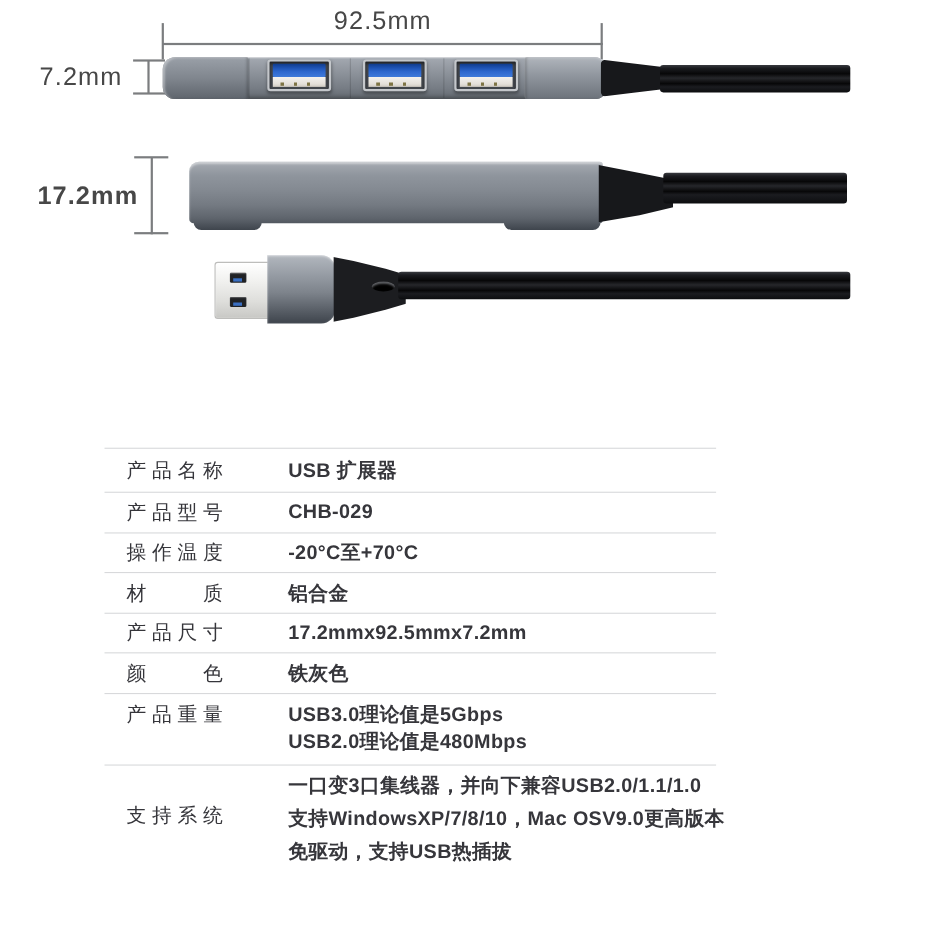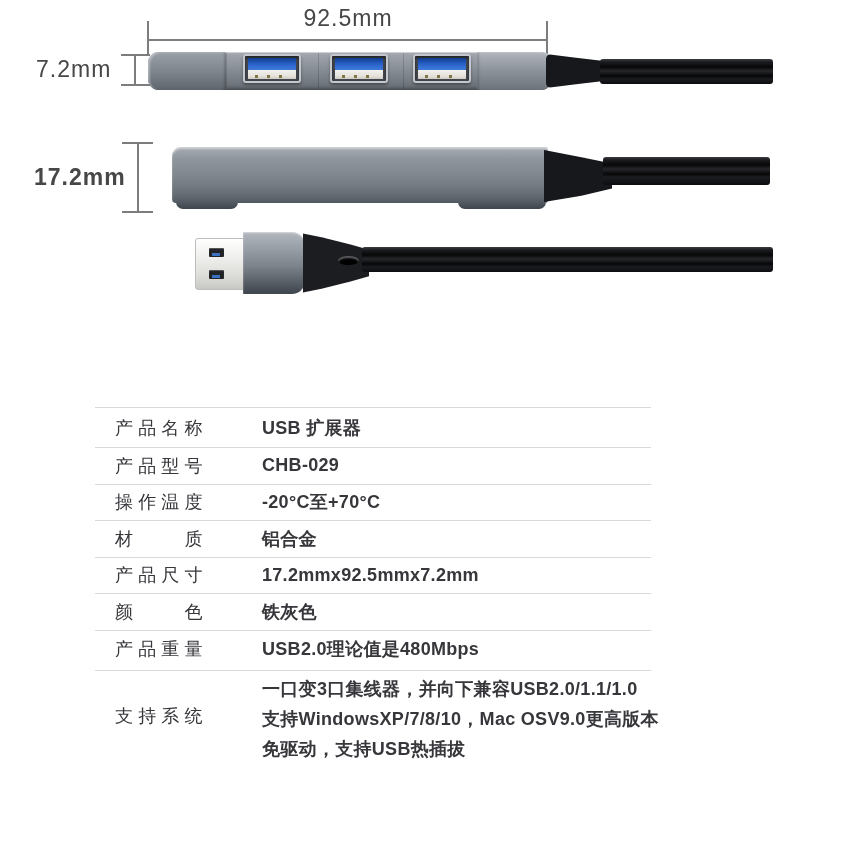--- a/index.html
+++ b/index.html
@@ -235,20 +235,21 @@
       </div>
       <div class="row" data-lines="1">
         <span class="label">颜色</span>
         <div class="value">
           <div>铁灰色</div>
         </div>
       </div>
       <div class="row multi" data-lines="2">
         <span class="label">产品重量</span>
         <div class="value">
+          <div>USB3.0理论值是5Gbps</div>
           <div>USB2.0理论值是480Mbps</div>
         </div>
       </div>
       <div class="row multi" data-lines="3">
         <span class="label">支持系统</span>
         <div class="value">
           <div>一口变3口集线器，并向下兼容USB2.0/1.1/1.0</div>
           <div>支持WindowsXP/7/8/10，Mac OSV9.0更高版本</div>
           <div>免驱动，支持USB热插拔</div>
         </div>

